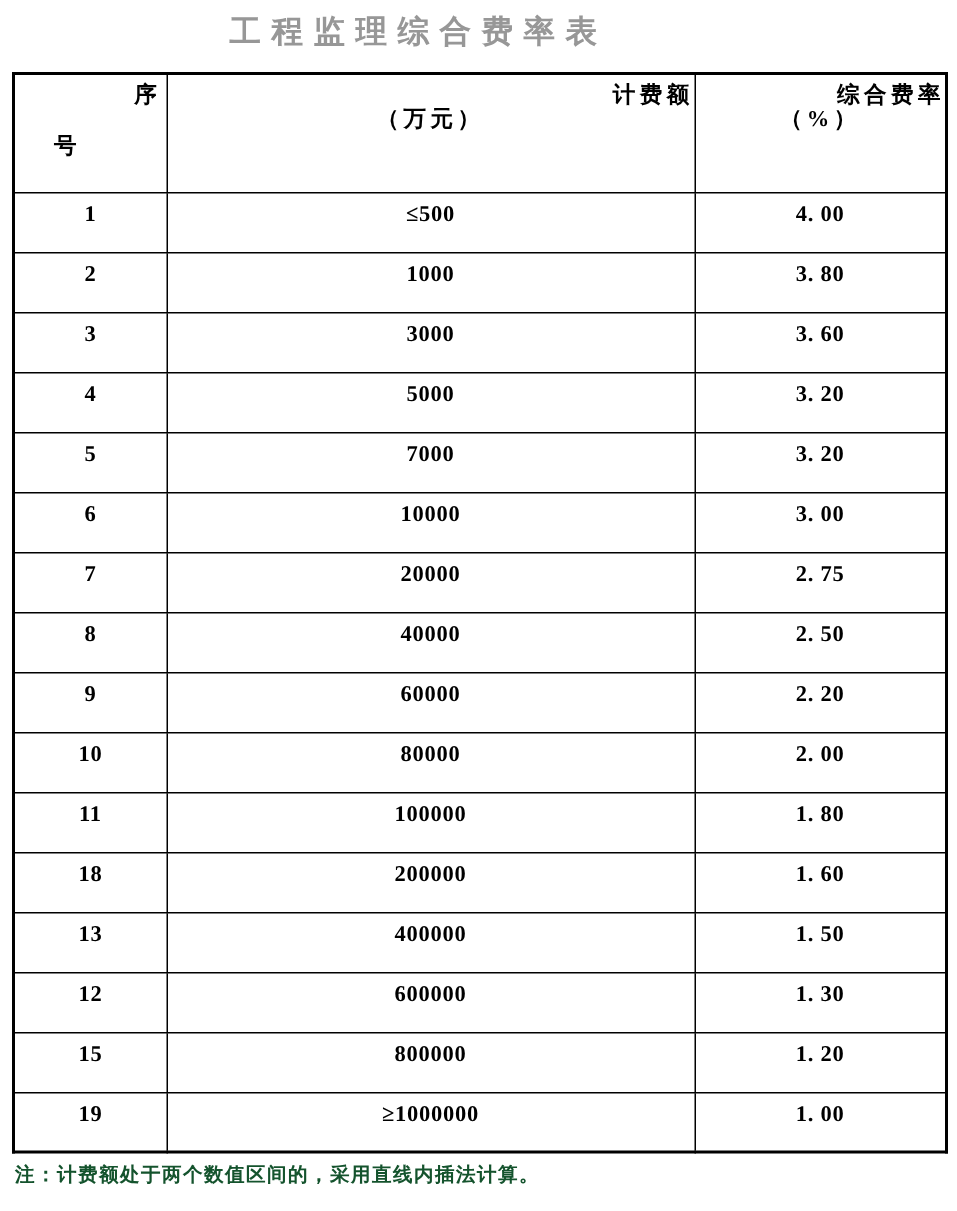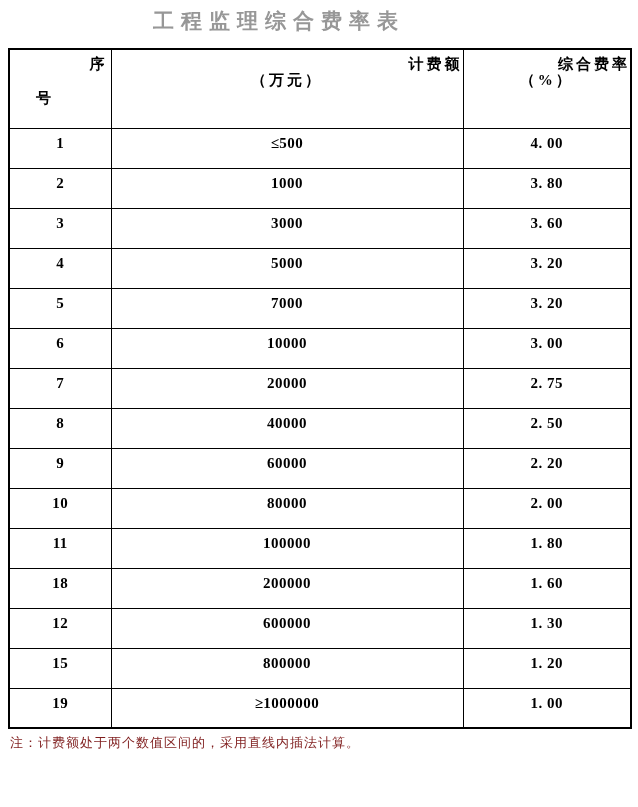--- a/index.html
+++ b/index.html
@@ -81,24 +81,24 @@
     text-align: center;
     font-size: 15px;
     font-weight: bold;
     padding-top: 6px;
     line-height: 17px;
     letter-spacing: 0.5px;
   }
   .note {
     margin: 6px 0 0 10px;
     font-size: 13px;
-    font-weight: normal;
+    font-weight: bold;
     letter-spacing: 1px;
     line-height: 16px;
-    color: #7f1d1d;
+    color: #14532d;
   }
 </style>
 </head>
 <body>
 
 <div class="page">
 
   <h1 class="doc-title">工程监理综合费率表</h1>
 
   <table class="rate-table">
@@ -190,20 +190,25 @@
           <td>100000</td>
           <td>1. 80</td>
         </tr>
 
         <tr class="data-row">
           <td>18</td>
           <td>200000</td>
           <td>1. 60</td>
         </tr>
 
+        <tr class="data-row">
+          <td>13</td>
+          <td>400000</td>
+          <td>1. 50</td>
+        </tr>
 
         <tr class="data-row">
           <td>12</td>
           <td>600000</td>
           <td>1. 30</td>
         </tr>
 
         <tr class="data-row">
           <td>15</td>
           <td>800000</td>

